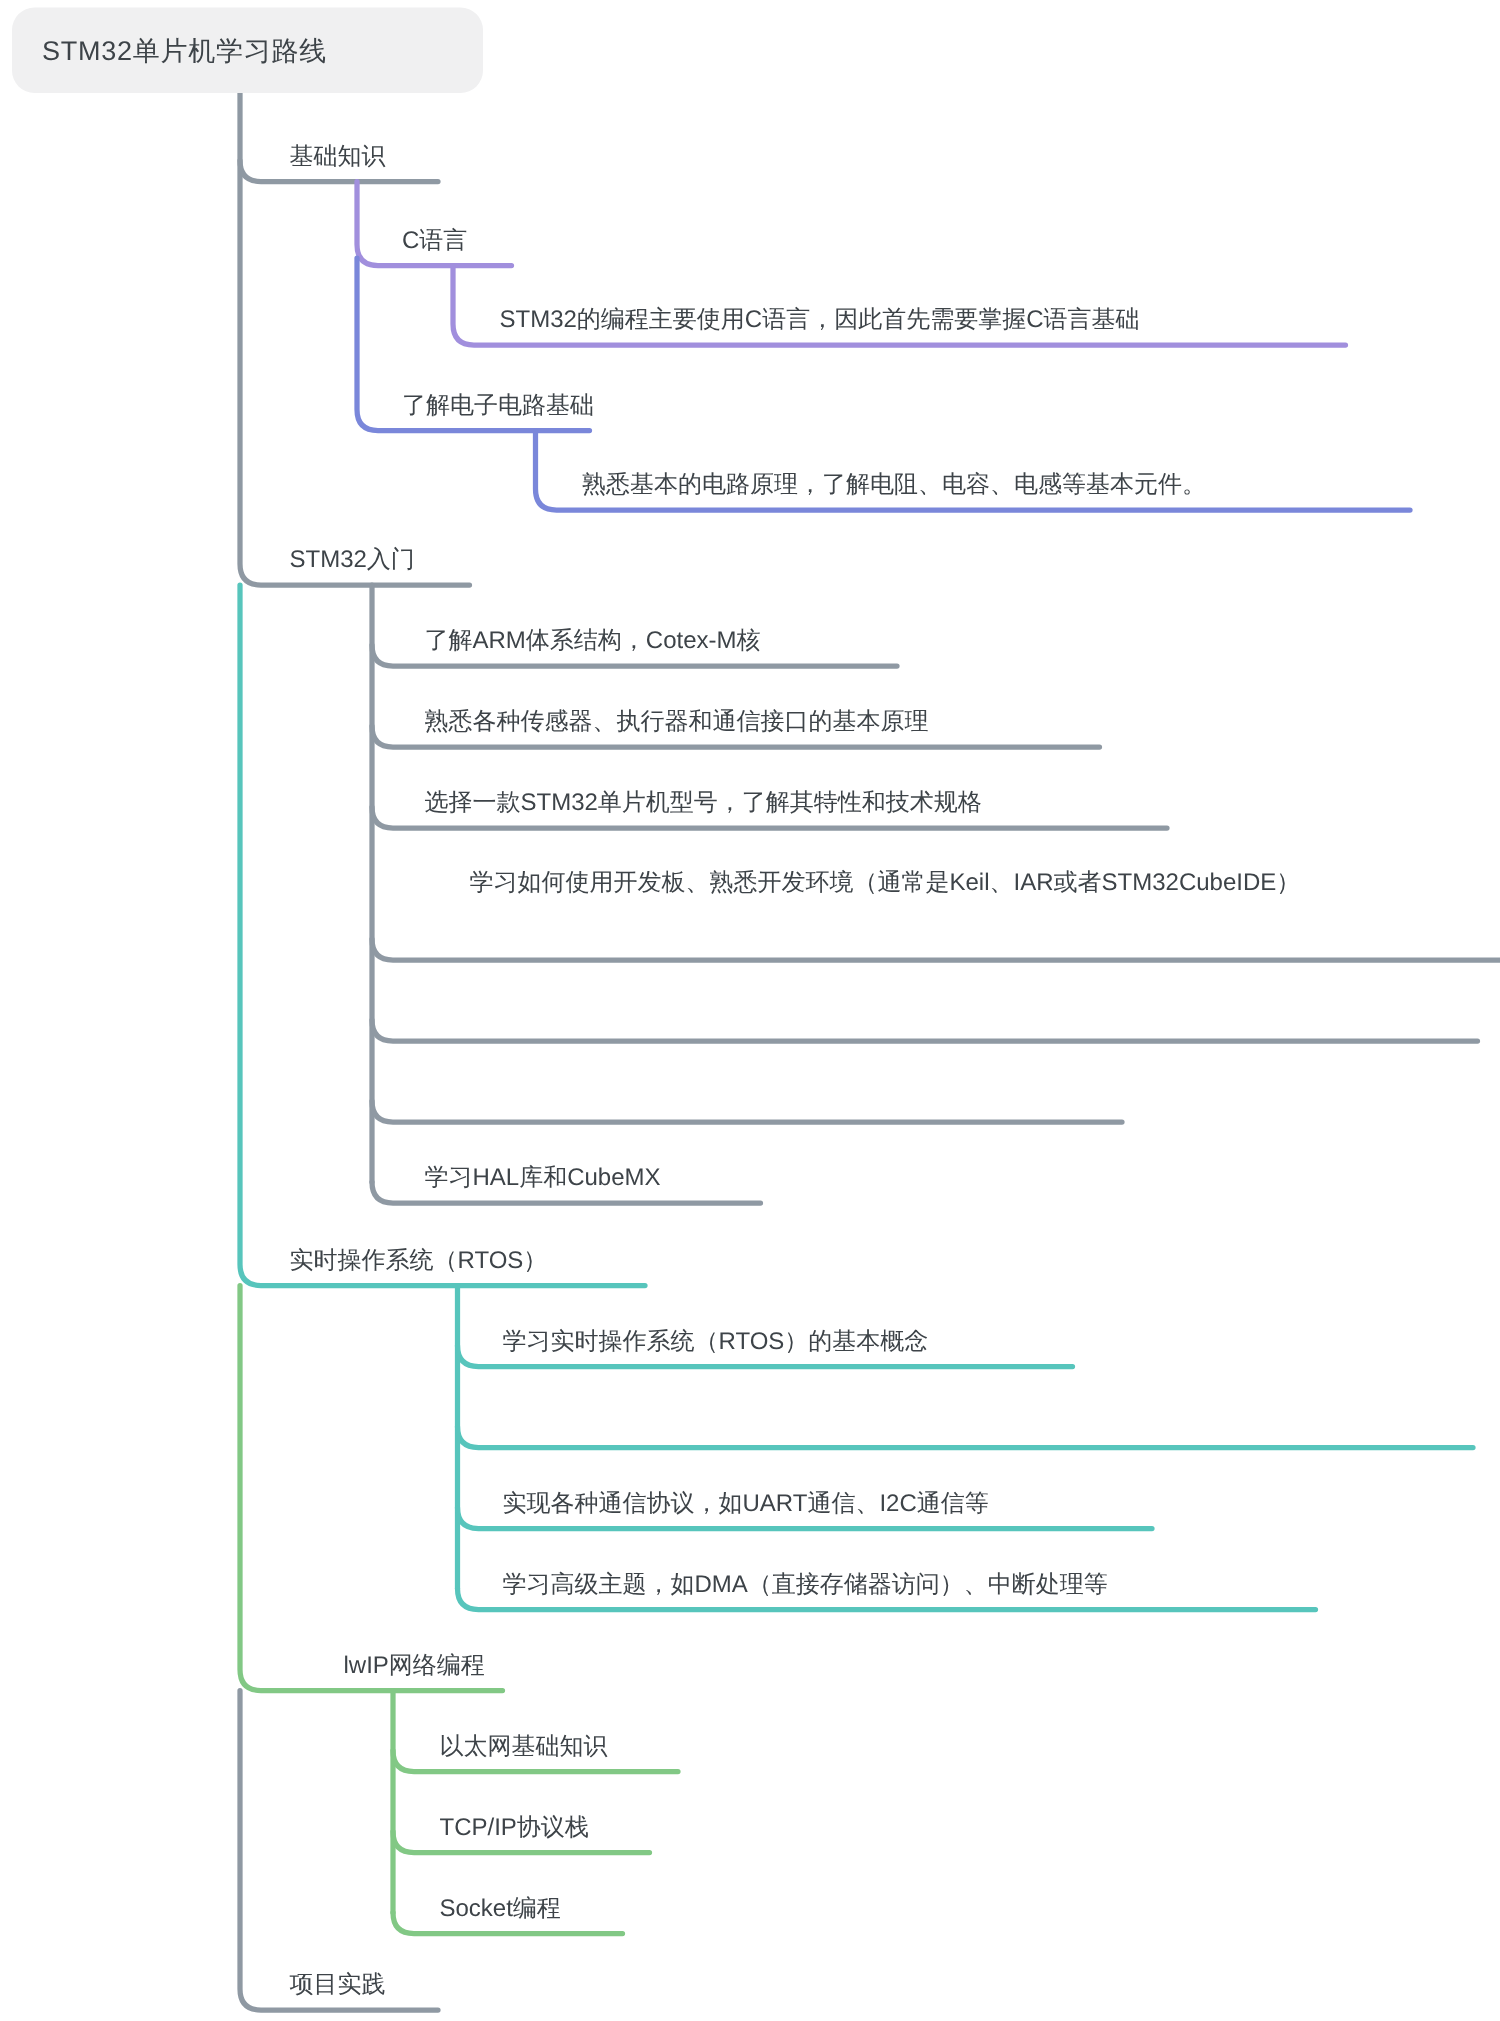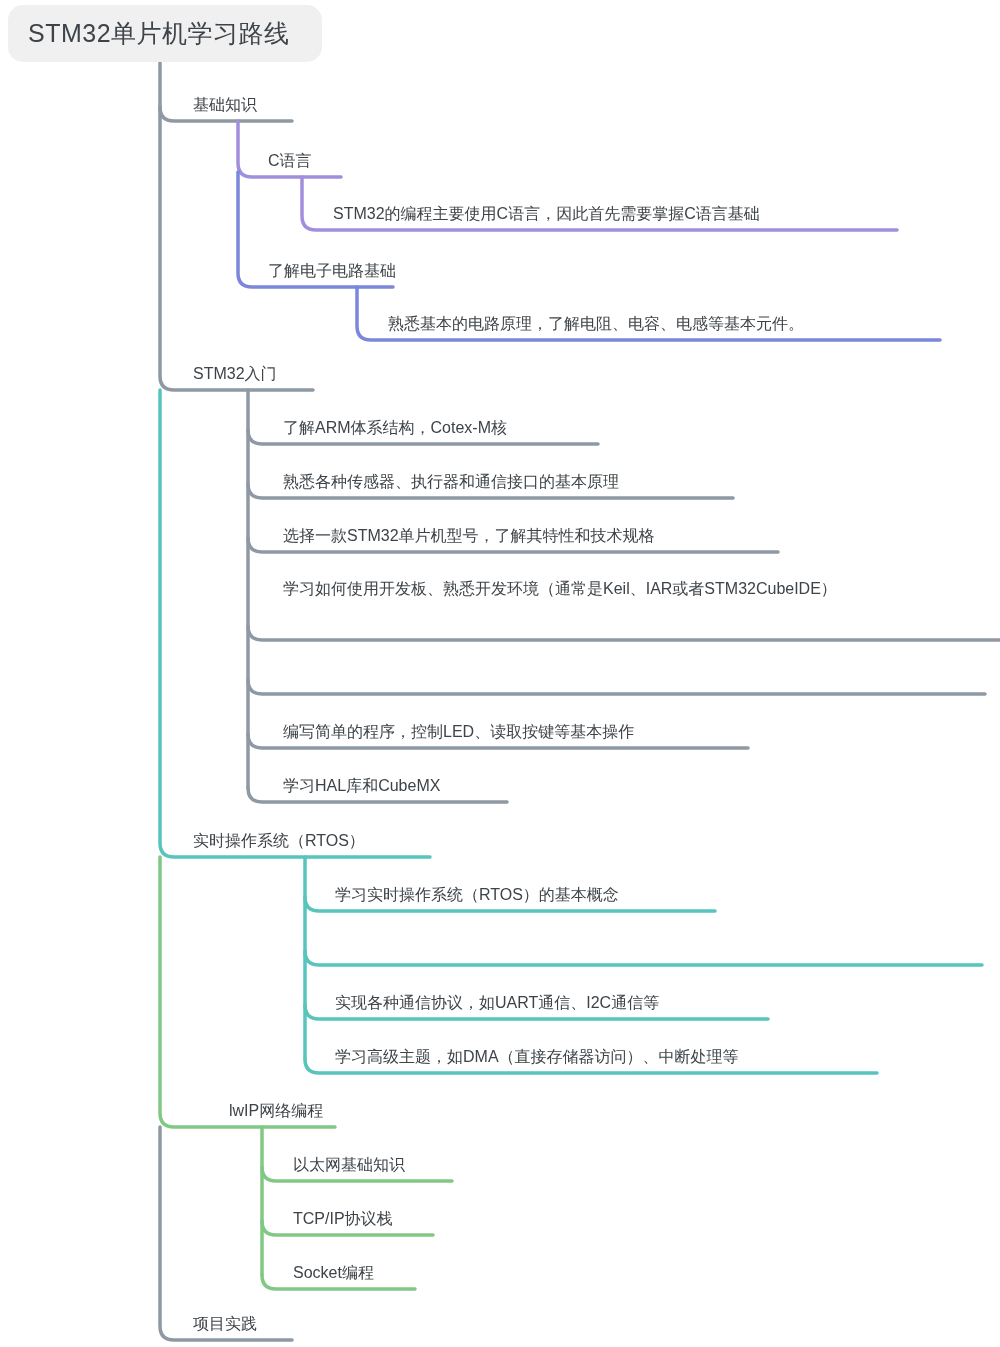--- a/index.html
+++ b/index.html
@@ -14,30 +14,30 @@
     font-family:"Liberation Sans","DejaVu Sans",sans-serif;
     overflow:hidden;
   }
   svg.wires{position:absolute;left:0;top:0;width:1000px;height:1347px;}
   svg.wires path{fill:none;stroke-width:3.5;stroke-linecap:round;stroke-linejoin:round;}
   .root-topic{
     position:absolute;left:8px;top:5px;width:314px;height:57px;
     background:var(--root-bg);border-radius:15px;
     display:flex;align-items:center;
     padding-left:20px;box-sizing:border-box;
-    font-size:25px;color:var(--text);
+    font-size:18px;color:var(--text);
     letter-spacing:0.5px;
   }
   .label{
     position:absolute;
     font-size:16px;line-height:26px;
     color:var(--text);
     white-space:nowrap;
   }
-  .label.wrap{white-space:normal;width:575px;line-height:32px;}
+  .label.wrap{white-space:normal;width:575px;line-height:32px;margin-left:30px;}
 </style>
 </head>
 <body>
 
 <div class="canvas">
 
   <svg class="wires" viewBox="0 0 1000 1347">
 
     <path d="M160,62 L160,376 Q160,390 174,390 L313,390" stroke="#8f99a3"></path>
     <path d="M160,107 Q160,121 174,121 L292,121" stroke="#8f99a3"></path>
@@ -81,21 +81,20 @@
 
   <div class="label" style="left:268px;top:148px;">C语言</div>
   <div class="label" style="left:333px;top:201px;">STM32的编程主要使用C语言，因此首先需要掌握C语言基础</div>
   <div class="label" style="left:268px;top:258px;">了解电子电路基础</div>
   <div class="label" style="left:388px;top:311px;">熟悉基本的电路原理，了解电阻、电容、电感等基本元件。</div>
 
   <div class="label" style="left:283px;top:415px;">了解ARM体系结构，Cotex-M核</div>
   <div class="label" style="left:283px;top:469px;">熟悉各种传感器、执行器和通信接口的基本原理</div>
   <div class="label" style="left:283px;top:523px;">选择一款STM32单片机型号，了解其特性和技术规格</div>
   <div class="label wrap" style="left:283px;top:573px;">学习如何使用开发板、熟悉开发环境（通常是Keil、IAR或者STM32CubeIDE）</div>
-  <div class="label" style="left:283px;top:719px;">编写简单的程序，控制LED、读取按键等基本操作</div>
   <div class="label" style="left:283px;top:773px;">学习HAL库和CubeMX</div>
 
   <div class="label" style="left:335px;top:882px;">学习实时操作系统（RTOS）的基本概念</div>
   <div class="label" style="left:335px;top:990px;">实现各种通信协议，如UART通信、I2C通信等</div>
   <div class="label" style="left:335px;top:1044px;">学习高级主题，如DMA（直接存储器访问）、中断处理等</div>
 
   <div class="label" style="left:293px;top:1152px;">以太网基础知识</div>
   <div class="label" style="left:293px;top:1206px;">TCP/IP协议栈</div>
   <div class="label" style="left:293px;top:1260px;">Socket编程</div>
 

